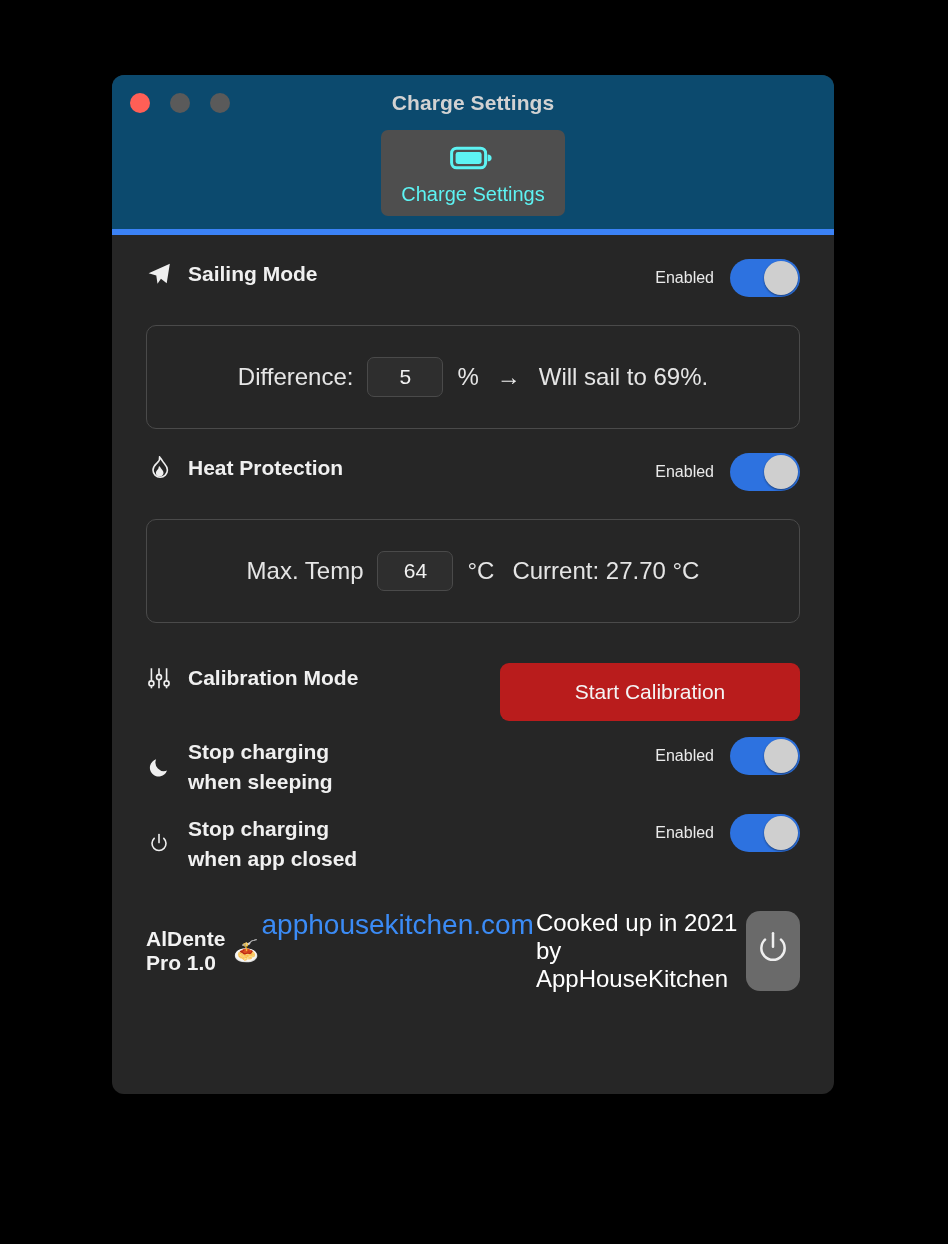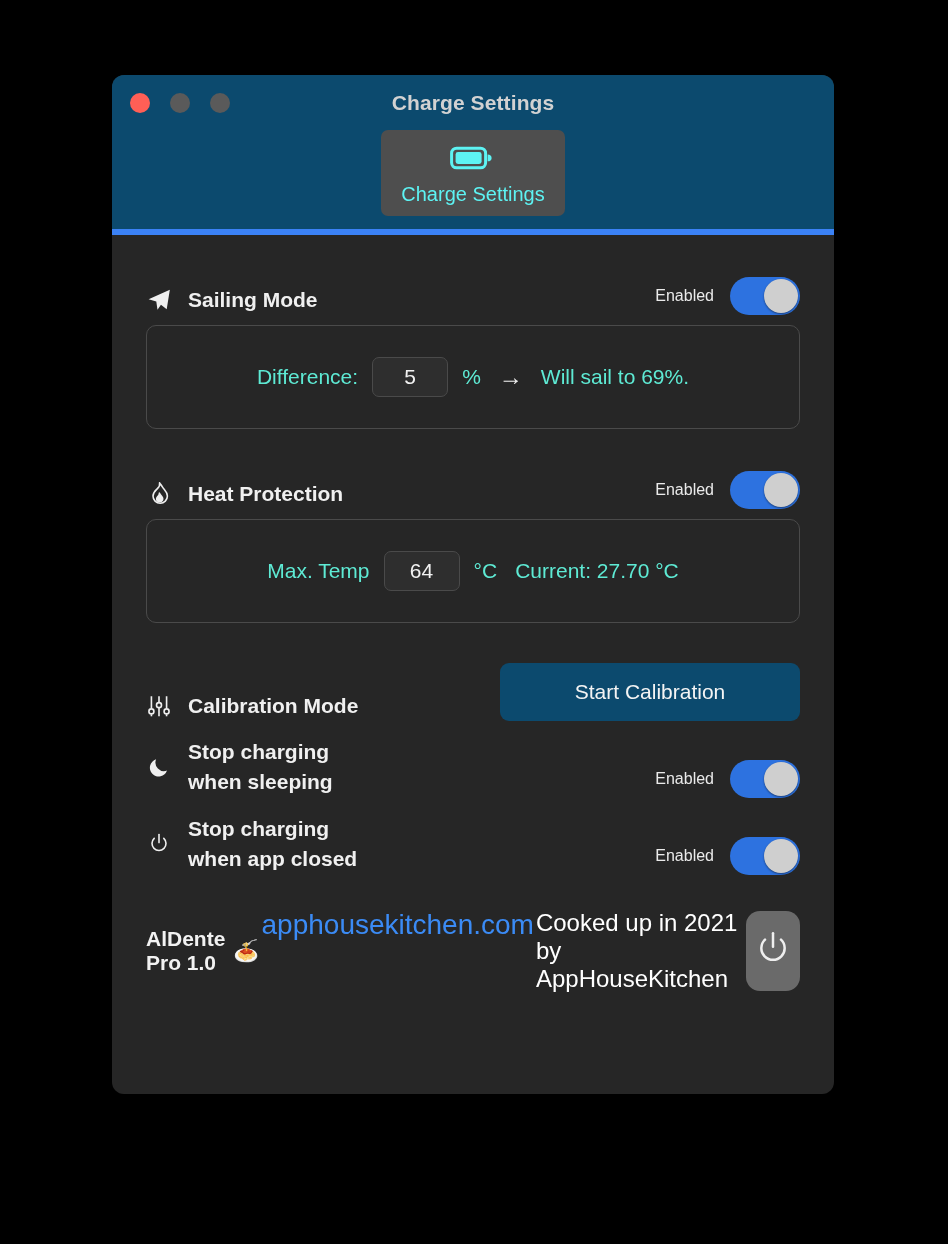--- a/index.html
+++ b/index.html
@@ -52,21 +52,21 @@
     min-width: 160px;
   }
   .tab.active { background: #4e4e4e; }
   .tab-icon { height: 40px; display:flex; align-items:center; justify-content:center; }
   .tab-label { font-size: 20px; }
   .tab.inactive .tab-label { color: #9b9b9b; }
   .tab.active .tab-label { color: #5df3f3; }
   
   .body { padding: 0 34px; position: relative; }
   .row {
-    display: flex; align-items: flex-end;
+    display: flex; align-items: flex-start;
     min-height: 56px;
   }
   .row-left { display: flex; align-items: center; gap: 16px; flex: 1; }
   .row-icon { width: 26px; display:flex; align-items:center; justify-content:center; }
   .row-title {
     font-size: 21px; font-weight: bold; color: #f0f0f0;
     line-height: 1.45;
   }
   .row-right { display: flex; align-items: center; gap: 16px; }
   .enabled-label { font-size: 16px; color: #eaeaea; }
@@ -82,34 +82,34 @@
     box-shadow: 0 1px 2px rgba(0,0,0,0.45);
   }
   .panel {
     border: 1px solid #4a4a4a;
     border-radius: 10px;
     height: 104px;
     display: flex; align-items: center; justify-content: center;
     margin-top: 10px;
   }
   .panel-inner { display: flex; align-items: center; gap: 14px; }
-  .panel-text { font-size: 21px; color: #5eead4; }
+  .panel-text { font-size: 24px; color: #e5e5e5; }
   .numfield {
     width: 76px; height: 40px;
     background: #2e2e2e;
     border: 1px solid #4a4a4a;
     border-radius: 7px;
     color: #f2f2f2; font-size: 21px;
     display: flex; align-items: center; justify-content: center;
     font-family: "Liberation Sans", sans-serif;
   }
   .arrow { font-size: 24px; color: #ececec; padding: 0 4px; }
   .btn-calibration {
     width: 300px; height: 58px;
-    background: #0c4a6e;
+    background: #b91c1c;
     border: none; border-radius: 9px;
     color: #f4f4f4; font-size: 21px;
     font-family: "Liberation Sans", sans-serif;
     cursor: pointer;
   }
   .spacer-24 { height: 24px; }
   .spacer-16 { height: 16px; }
   .two-line { display: flex; flex-direction: column; }
   
   .footer {

